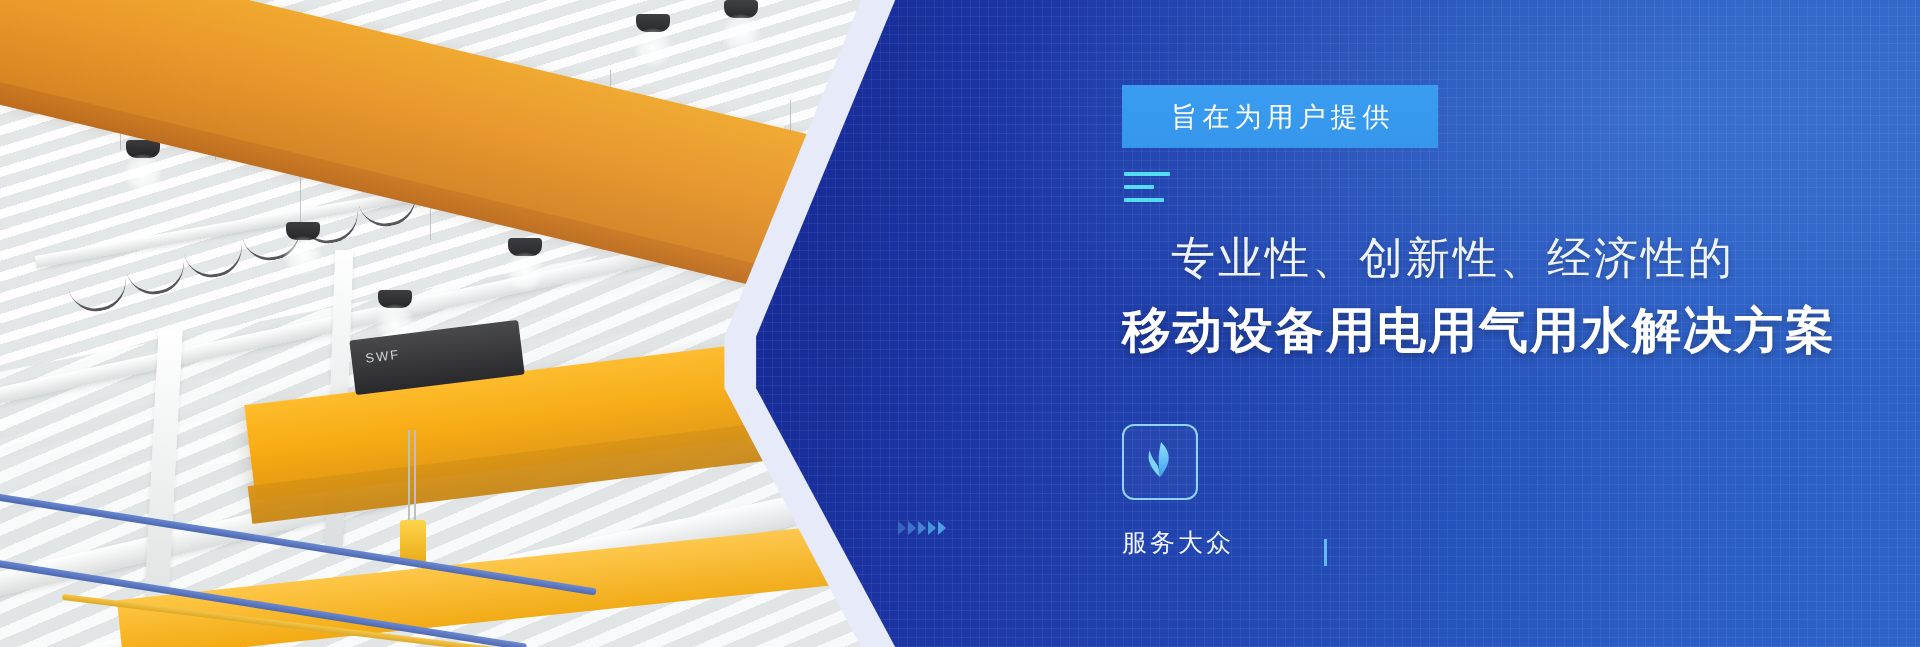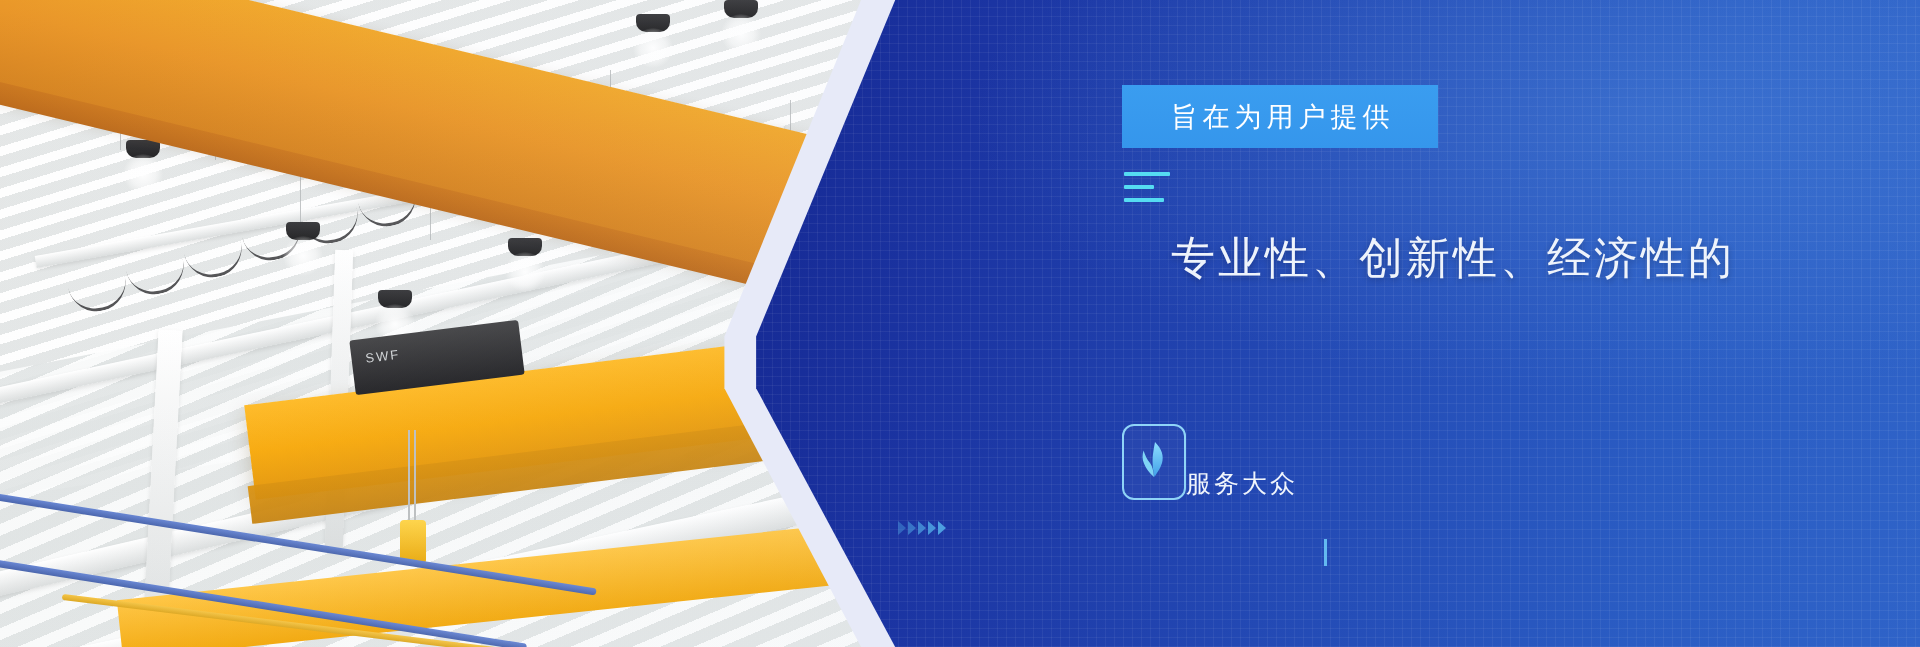--- a/index.html
+++ b/index.html
@@ -170,21 +170,21 @@
     position:absolute; left:0; top:306px;
     color:#ffffff; font-size:49px; font-weight:bold; letter-spacing:2px; line-height:1;
     font-family:"Liberation Sans","DejaVu Sans",sans-serif;
     text-shadow:0 3px 8px rgba(0,0,20,.35);
     white-space:nowrap;
   }
 
   .features{
     position:absolute; left:0; top:424px; display:flex; align-items:flex-start;
   }
-  .feature{ width:176px; display:flex; flex-direction:row; align-items:flex-end; }
+  .feature{ width:176px; display:flex; flex-direction:column; align-items:flex-start; }
   .fbox{
     width:76px; height:76px; border:2px solid #8fd4f7; border-radius:12px;
     display:flex; align-items:center; justify-content:center;
     background:rgba(255,255,255,.03);
   }
   .flabel{
     margin-top:26px; color:#f0f5fc; font-size:25px; letter-spacing:3px;
     font-family:"Liberation Sans","DejaVu Sans",sans-serif; white-space:nowrap;
   }
   .fdivider{
@@ -282,20 +282,21 @@
       <span>旨在为用户提供</span>
     </div>
 
     <div class="deco-lines">
       <i></i>
       <i></i>
       <i></i>
     </div>
 
     <div class="headline1">专业性、创新性、经济性的</div>
+    <div class="headline2">移动设备用电用气用水解决方案</div>
 
     <div class="features">
 
       <div class="feature">
         <div class="fbox">
           <span>
             <svg width="42" height="42" viewBox="0 0 42 42">
               <defs>
                 <linearGradient id="gLeaf" x1="0" y1="0" x2="0" y2="1">
                   <stop offset="0%" stop-color="#8fe0ff"></stop>

